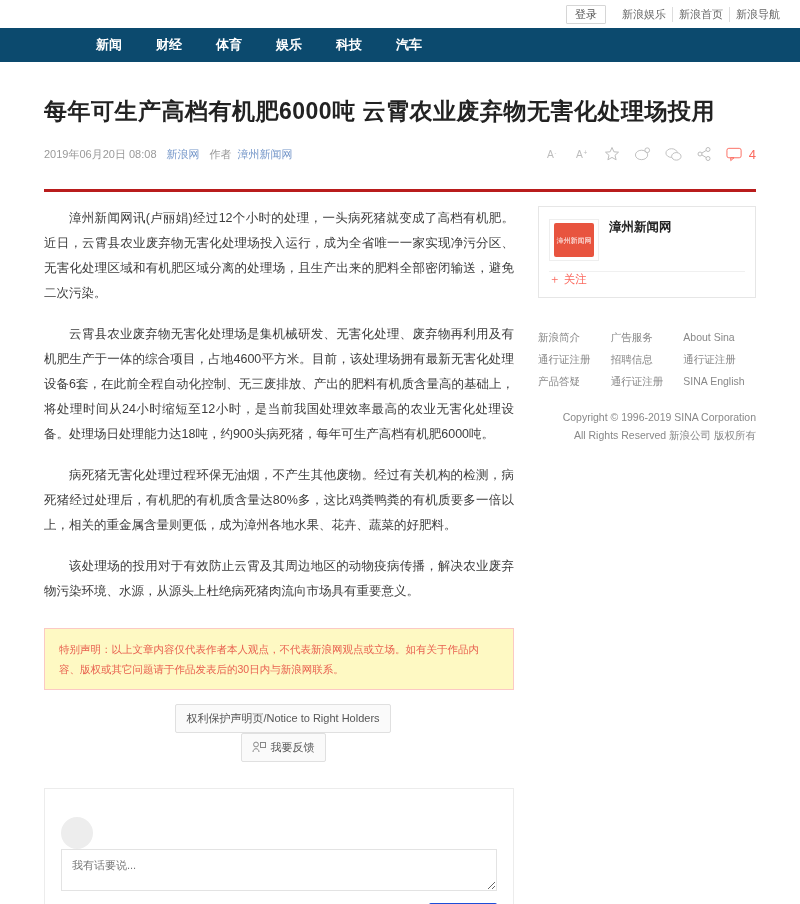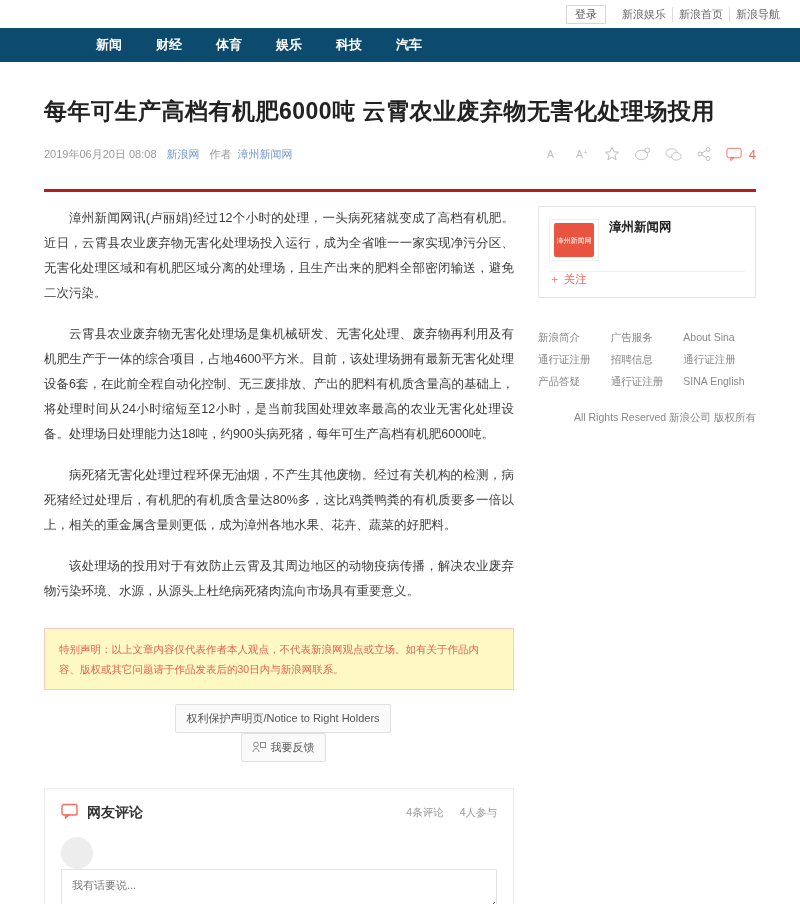--- a/index.html
+++ b/index.html
@@ -342,20 +342,21 @@
             <a href="#">通行证注册</a>
           </div>
           <div class="lrow">
             <a href="#">产品答疑</a>
             <a href="#">通行证注册</a>
             <a href="#">SINA English</a>
           </div>
         </div>
 
         <div class="copy">
+          <div>Copyright © 1996-2019 SINA Corporation</div>
           <div>All Rights Reserved 新浪公司 版权所有</div>
         </div>
       </div>
     </div>
 
     <div class="disclaimer">特别声明：以上文章内容仅代表作者本人观点，不代表新浪网观点或立场。如有关于作品内容、版权或其它问题请于作品发表后的30日内与新浪网联系。</div>
 
     <div class="actionrow">
       <div class="btn-outline">权利保护声明页/Notice to Right Holders</div>
       <div class="btn-outline">
@@ -364,32 +365,20 @@
               <circle cx="4" cy="3.5" r="2.4" fill="none" stroke="#888"></circle>
               <path d="M1 11c0-2 1.4-3.3 3-3.3S7 9 7 11" fill="none" stroke="#888"></path>
               <rect x="8.5" y="1.5" width="5" height="5" fill="none" stroke="#888"></rect>
             </svg>
         </span>
         <span>我要反馈</span>
       </div>
     </div>
 
     <div class="comments">
-      <div class="c-head">
-        <span>
-          <svg width="18" height="16" viewBox="0 0 18 16">
-              <rect x="1" y="1.5" width="15" height="10.5" rx="2" fill="none" stroke="#fb6a5f" stroke-width="1.4"></rect>
-              <polygon points="4.5,12 4.5,15 8,12" fill="none" stroke="#fb6a5f" stroke-width="1.4"></polygon>
-            </svg>
-        </span>
-        <span class="ctitle">网友评论</span>
-        <span class="spacer"></span>
-        <span class="cstat">4条评论</span>
-        <span class="cstat">4人参与</span>
-      </div>
 
       <div class="c-box">
         <div class="c-avatar"></div>
         <textarea class="c-input" placeholder="我有话要说..." style=""></textarea>
       </div>
 
       <div class="c-actions">
         <a href="#" class="lnk">登录</a>
         <span class="sep">|</span>
         <a href="#" class="lnk">注册</a>

